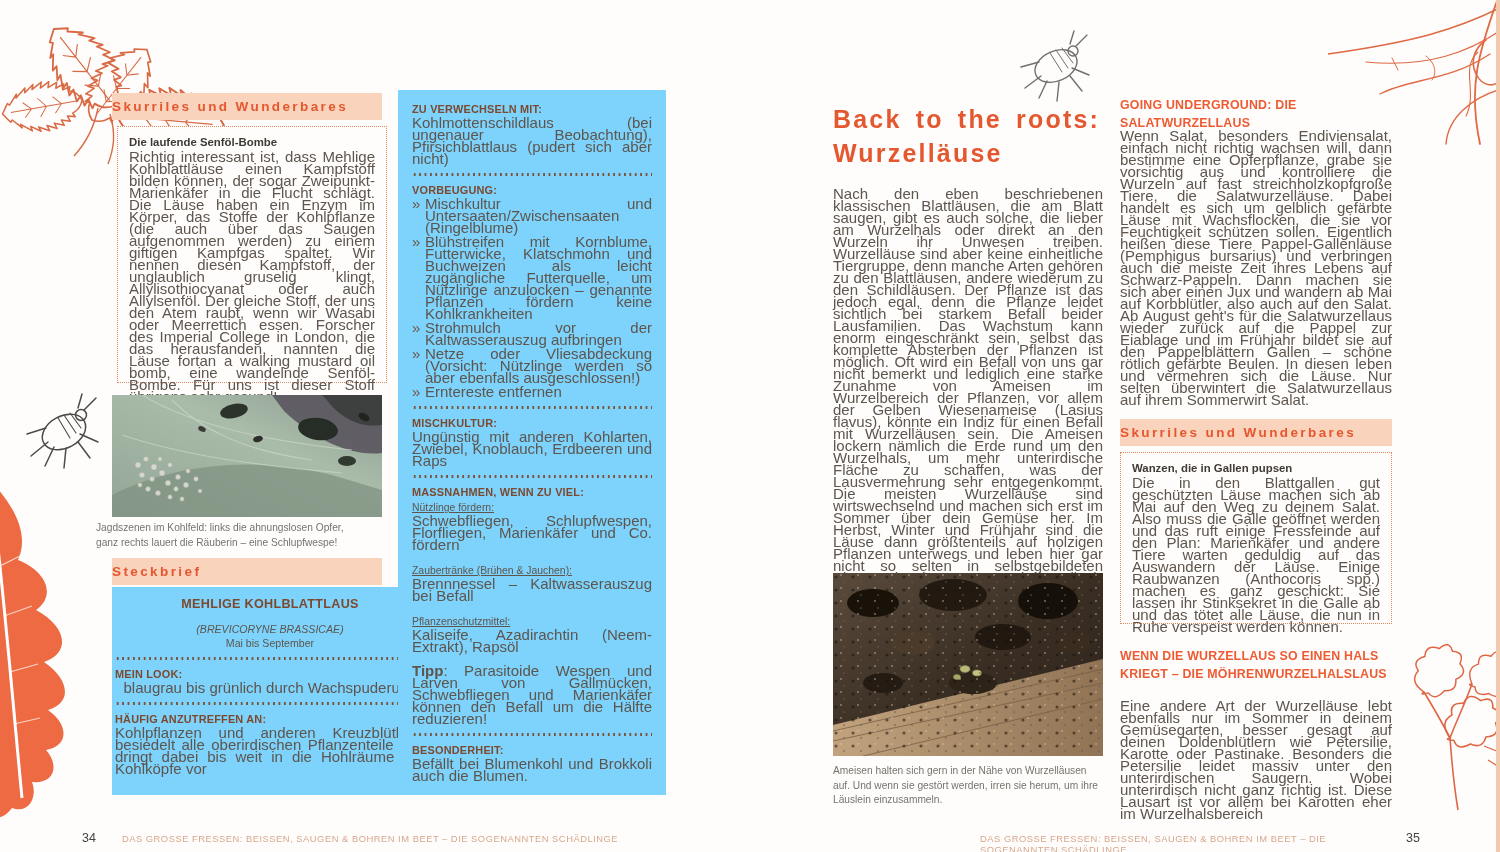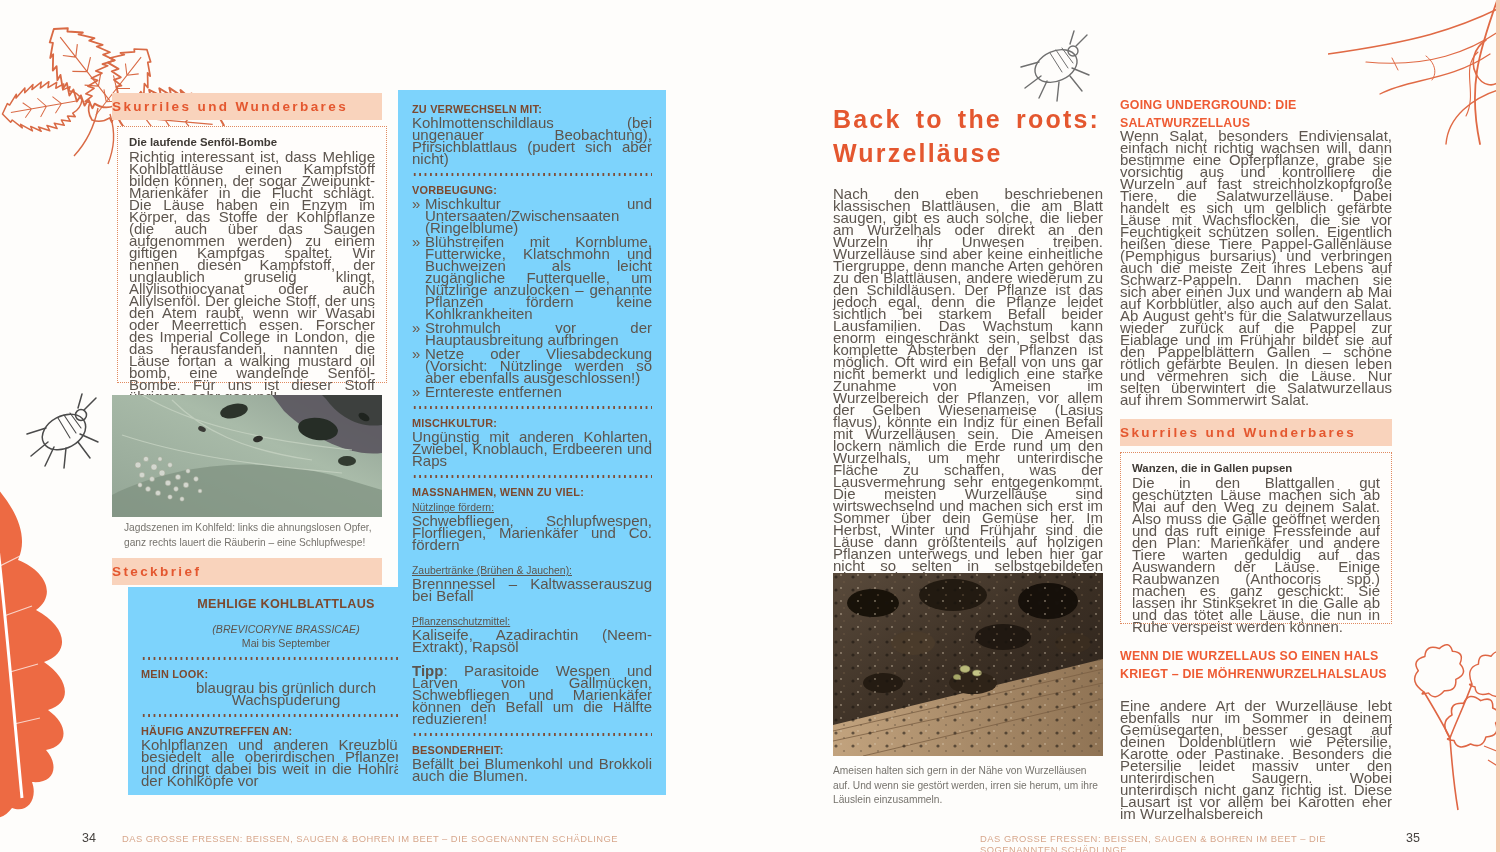--- a/index.html
+++ b/index.html
@@ -138,25 +138,25 @@
         <circle cx="84" cy="84" r="2.4"></circle>
         <circle cx="58" cy="102" r="2.3"></circle>
       <circle cx="70" cy="104" r="2.2"></circle>
         <circle cx="88" cy="96" r="2"></circle>
     </g>
     <ellipse cx="90" cy="34" rx="4" ry="2.6" fill="#3a3a36" transform="rotate(25 90 34)"></ellipse>
     <ellipse cx="146" cy="44" rx="5" ry="3" fill="#2e2e2a" transform="rotate(-15 146 44)"></ellipse>
     <ellipse cx="252" cy="22" rx="6" ry="3.6" fill="#1f241f" transform="rotate(30 252 22)"></ellipse>
   </svg>
 
-  <div class="abs caption" style="left:124px;top:521px;width:270px">Jagdszenen im Kohlfeld: links die ahnungslosen Opfer, ganz rechts lauert die Räuberin – eine Schlupfwespe!</div>
+  <div class="abs caption" style="left:96px;top:521px;width:270px">Jagdszenen im Kohlfeld: links die ahnungslosen Opfer, ganz rechts lauert die Räuberin – eine Schlupfwespe!</div>
 
   <div class="abs banner" style="left:112px;top:558px;width:270px">Steckbrief</div>
 
-  <div class="abs peach" style="left:128px;top:587px;width:316px;height:208px;padding:10px 13px">
+  <div class="abs peach" style="left:112px;top:587px;width:316px;height:208px;padding:10px 3px">
     <div class="steck-center">
       <div class="steck-name">MEHLIGE KOHLBLATTLAUS</div>
       <div class="steck-latin">(BREVICORYNE BRASSICAE)</div>
       <div class="steck-season">Mai bis September</div>
     </div>
     <div class="dots"></div>
     <div class="brown-label">MEIN LOOK:</div>
     <div class="body-text" style="text-align:center">blaugrau bis grünlich durch Wachspuderung</div>
     <div class="dots"></div>
     <div class="brown-label">HÄUFIG ANZUTREFFEN AN:</div>
@@ -165,21 +165,21 @@
 
   <div class="abs peach" style="left:398px;top:90px;width:268px;height:705px;padding:12px 14px">
     <div class="brown-label">ZU VERWECHSELN MIT:</div>
     <div class="body-text">Kohlmottenschildlaus (bei ungenauer Beobachtung), Pfirsichblattlaus (pudert sich aber nicht)</div>
     <div class="dots"></div>
 
     <div class="brown-label">VORBEUGUNG:</div>
     <ul class="prevlist body-text">
       <li>Mischkultur und Untersaaten/Zwischensaaten (Ringelblume)</li>
       <li>Blühstreifen mit Kornblume, Futterwicke, Klatschmohn und Buchweizen als leicht zugängliche Futterquelle, um Nützlinge anzulocken – genannte Pflanzen fördern keine Kohlkrankheiten</li>
-      <li>Strohmulch vor der Hauptausbreitung aufbringen</li>
+      <li>Strohmulch vor der Kaltwasserauszug aufbringen</li>
       <li>Netze oder Vliesabdeckung (Vorsicht: Nützlinge werden so aber ebenfalls ausgeschlossen!)</li>
       <li>Erntereste entfernen</li>
     </ul>
     <div class="dots"></div>
 
     <div class="brown-label">MISCHKULTUR:</div>
     <div class="body-text">Ungünstig mit anderen Kohlarten, Zwiebel, Knoblauch, Erdbeeren und Raps</div>
     <div class="dots"></div>
 
     <div class="brown-label">MASSNAHMEN, WENN ZU VIEL:</div>

